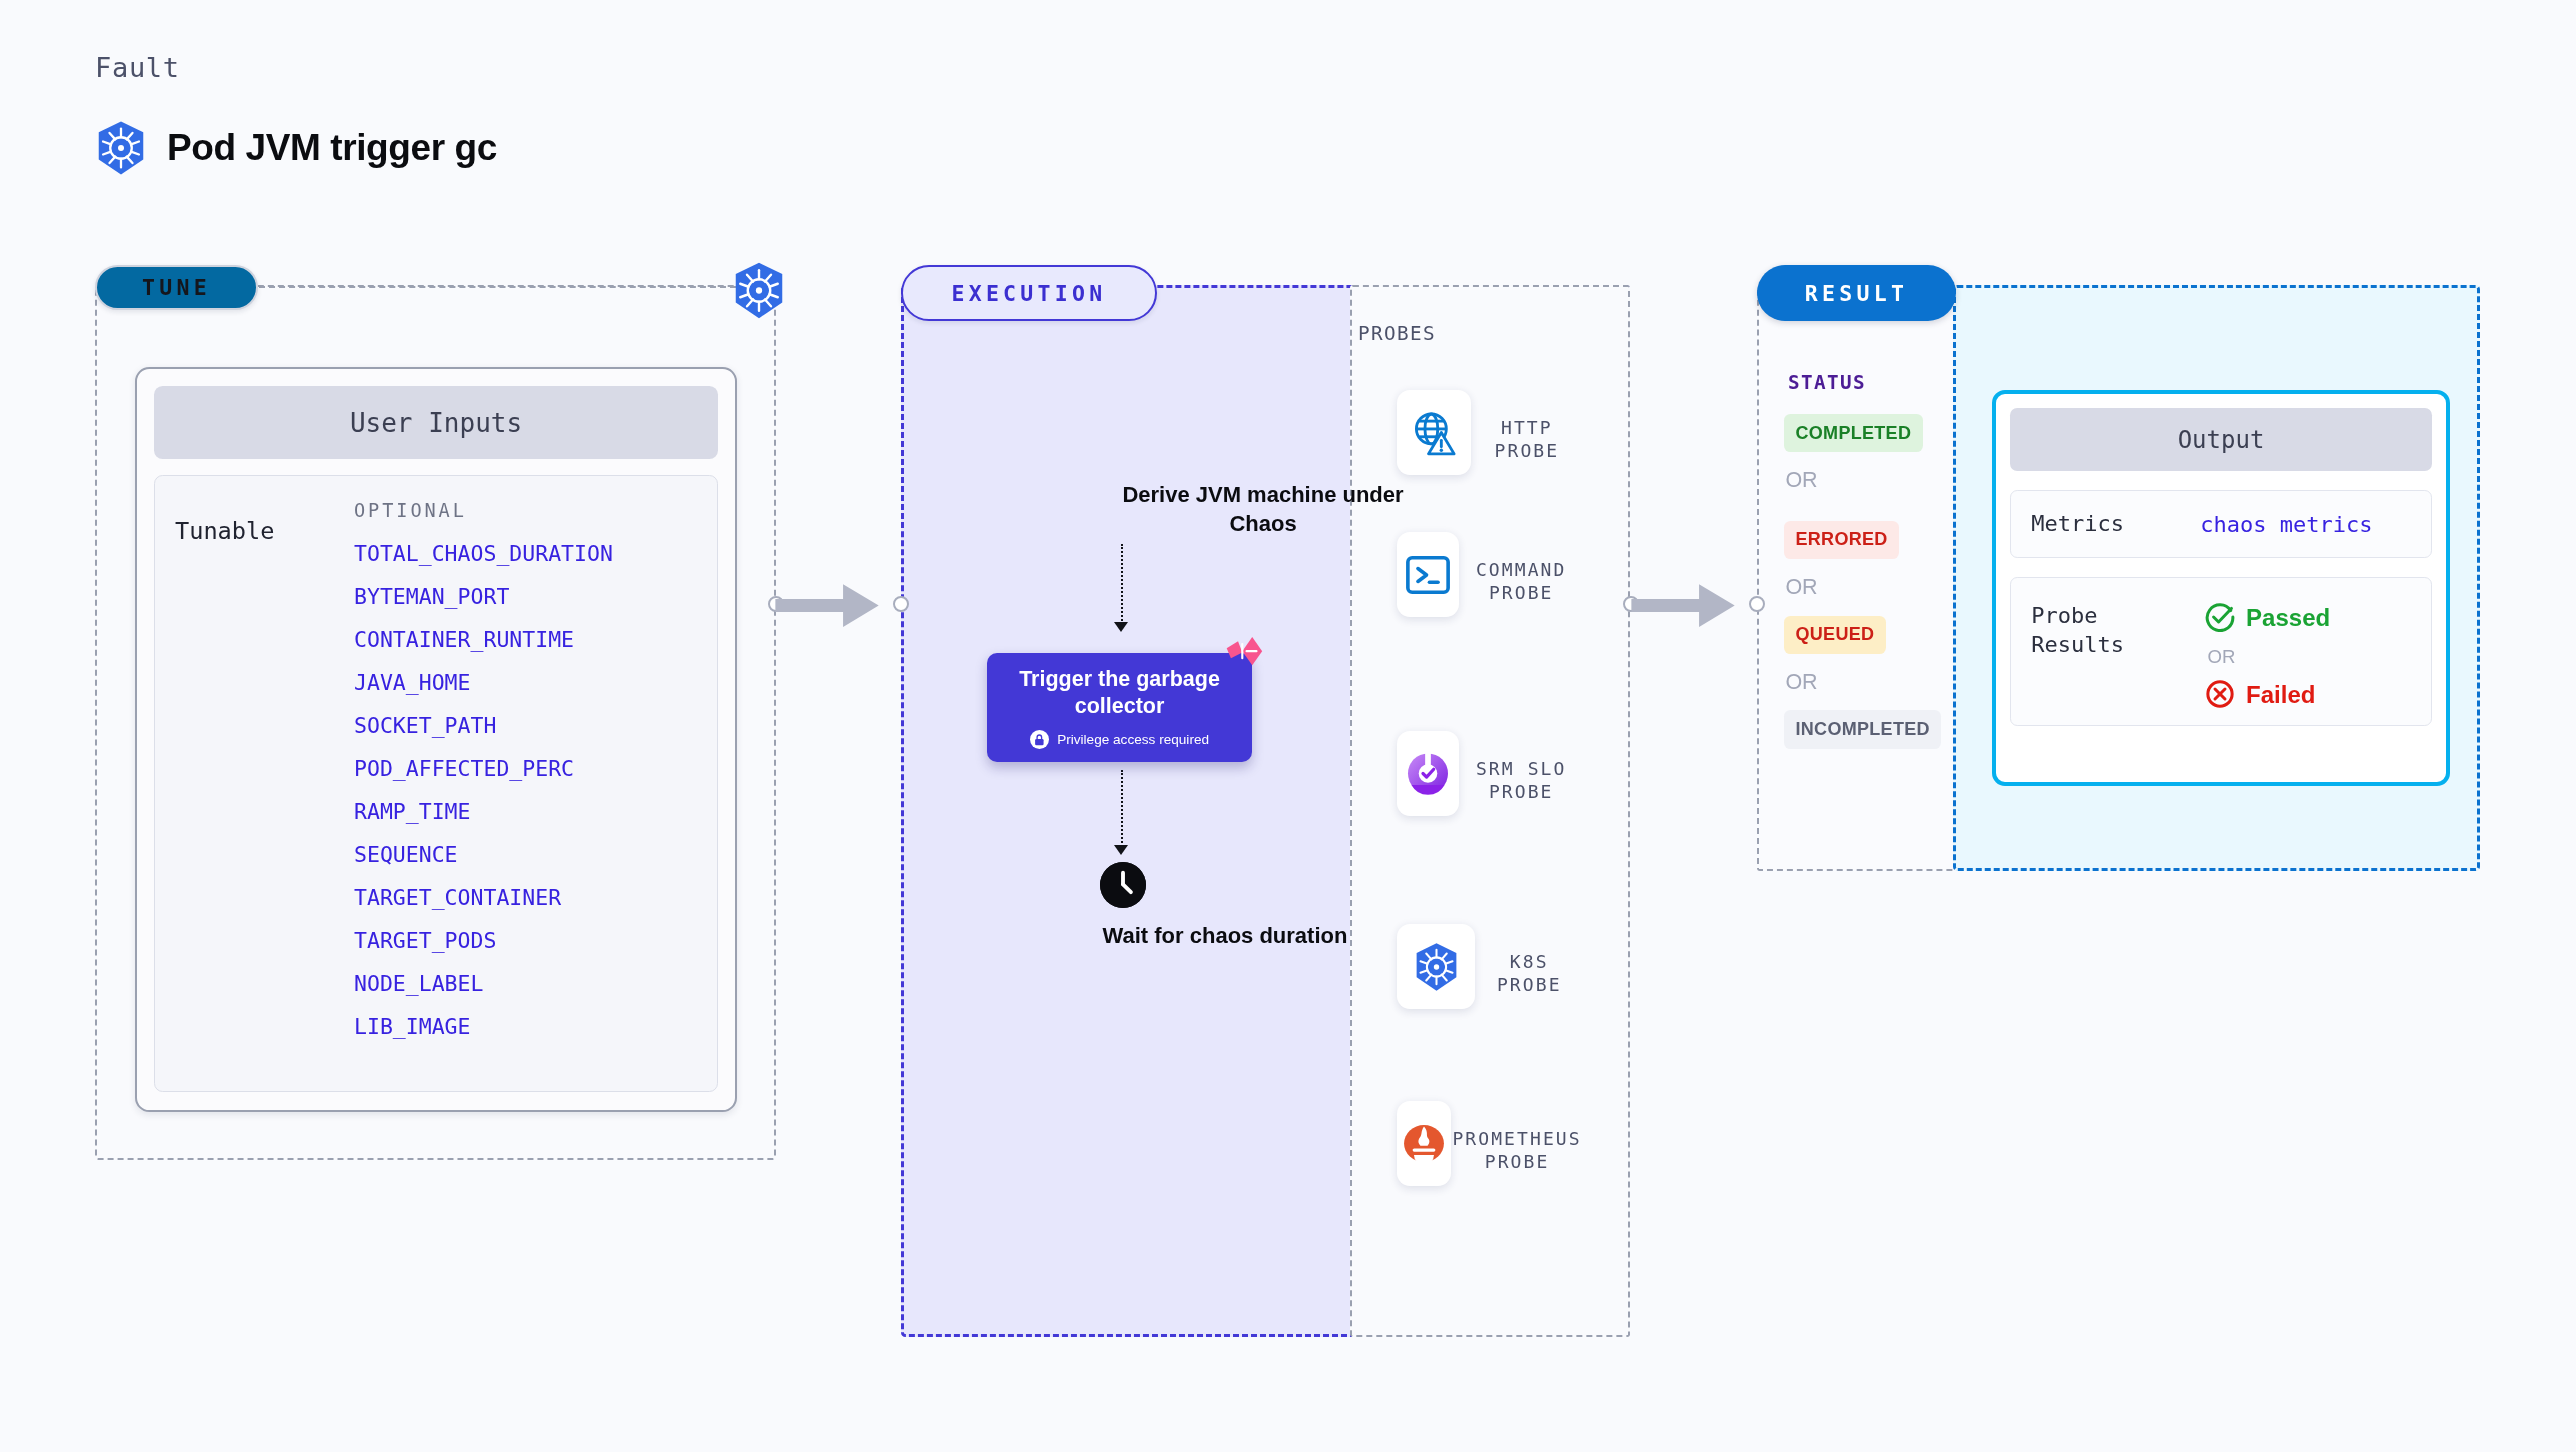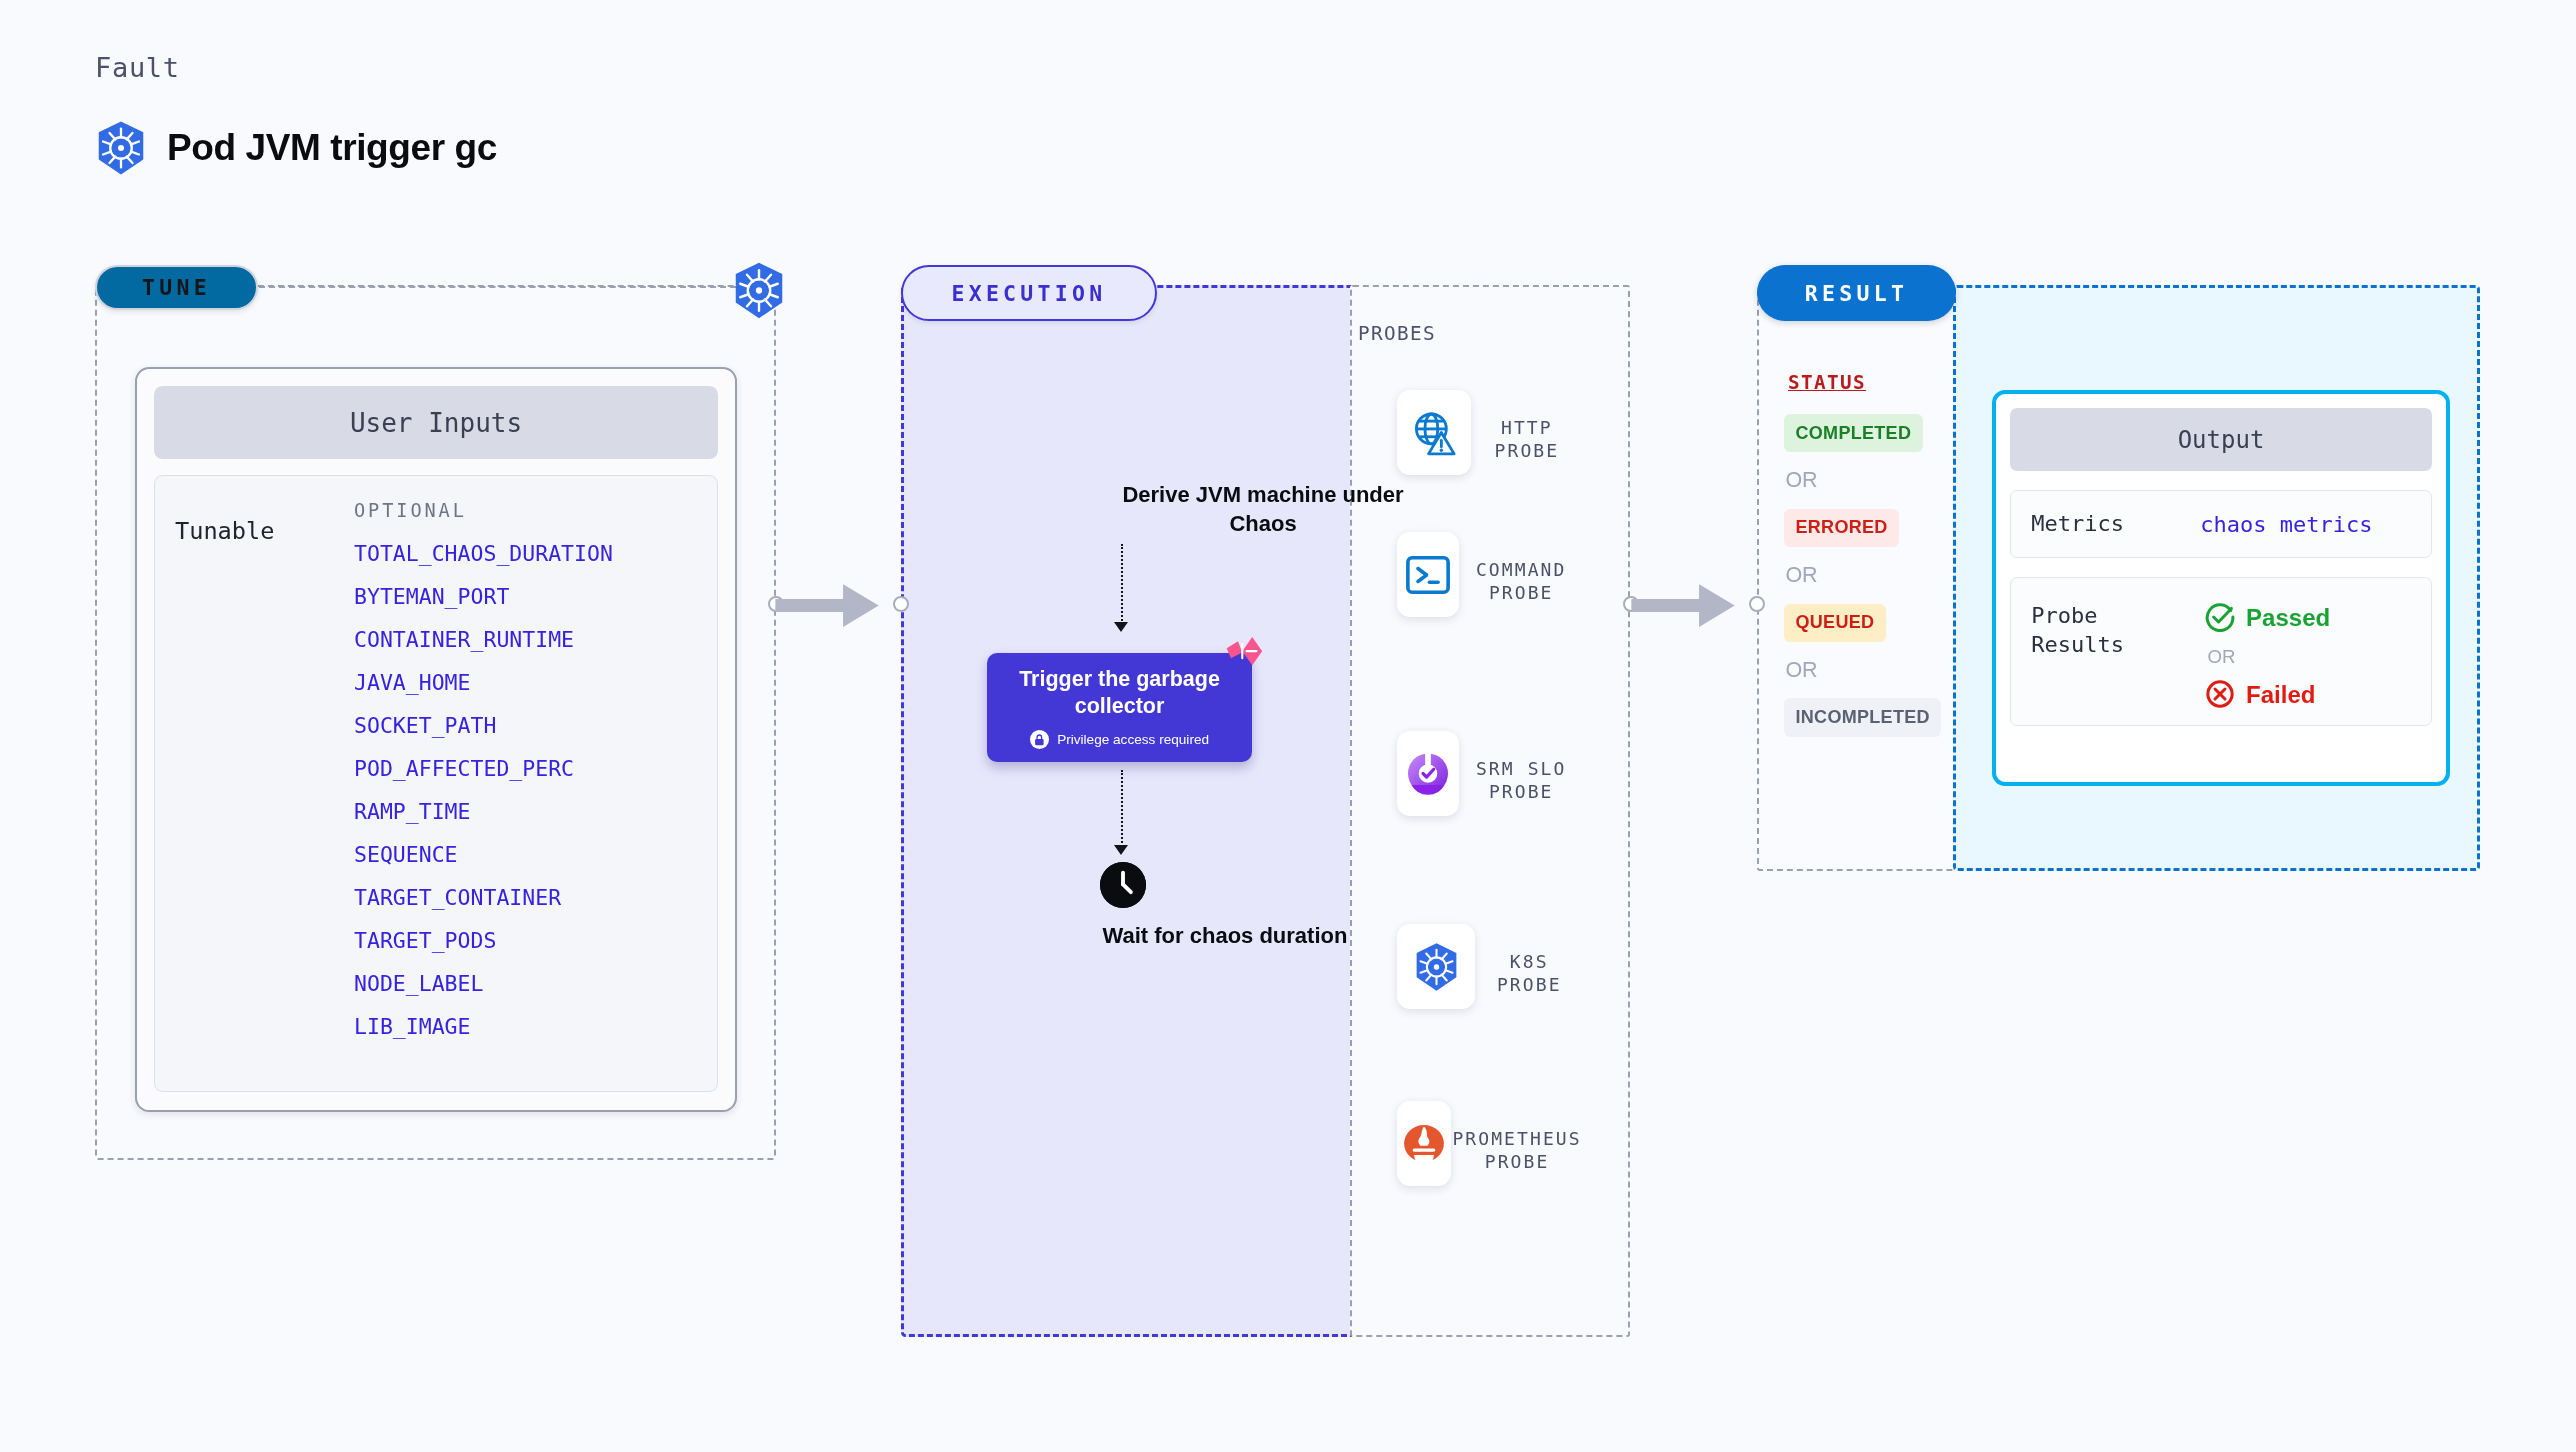--- a/index.html
+++ b/index.html
@@ -166,29 +166,29 @@
   .probe-name {
     margin-top: 14.3px; text-align: center; line-height: 1.25;
     font-family: "DejaVu Sans Mono", monospace; font-size: 18px;
     color: #4c5169; letter-spacing: 2.1px;
   }
 
   
   .status-label {
     position: absolute; left: 1788px; top: 371px;
     font-family: "DejaVu Sans Mono", monospace; font-size: 19.3px;
-    color: #b91c1c; letter-spacing: 1.4px; font-weight: 700; text-decoration: underline;
+    color: #4c1d95; letter-spacing: 1.4px; font-weight: 700;
   }
   .status-col { position: absolute; left: 1784px; top: 414px; width: 165px; }
   .badge {
     display: inline-block; padding: 8.6px 11.5px; border-radius: 6.4px;
     font-size: 18px; font-weight: 700; letter-spacing: 0.3px;
   }
   .badge-completed { background: #def3de; color: #1a8027; }
-  .badge-errored   { background: #fde9e7; color: #cc2017; }
+  .badge-errored   { background: #fde9e7; color: #cc2017; margin-top: 12px; }
   .badge-queued    { background: #fdeec6; color: #cc2017; }
   .badge-incompleted { background: #eff1f6; color: #5b6073; }
   .or-text { font-size: 21.5px; color: #a2a7b8; margin: 15.8px 0 15.8px 1.4px; }
 
   
   .output-card {
     position: absolute; left: 1992px; top: 390px; width: 458px; height: 396px;
     background: #ffffff; border: 4.3px solid #05b0ee; border-radius: 13px;
     padding: 14.3px;
   }

